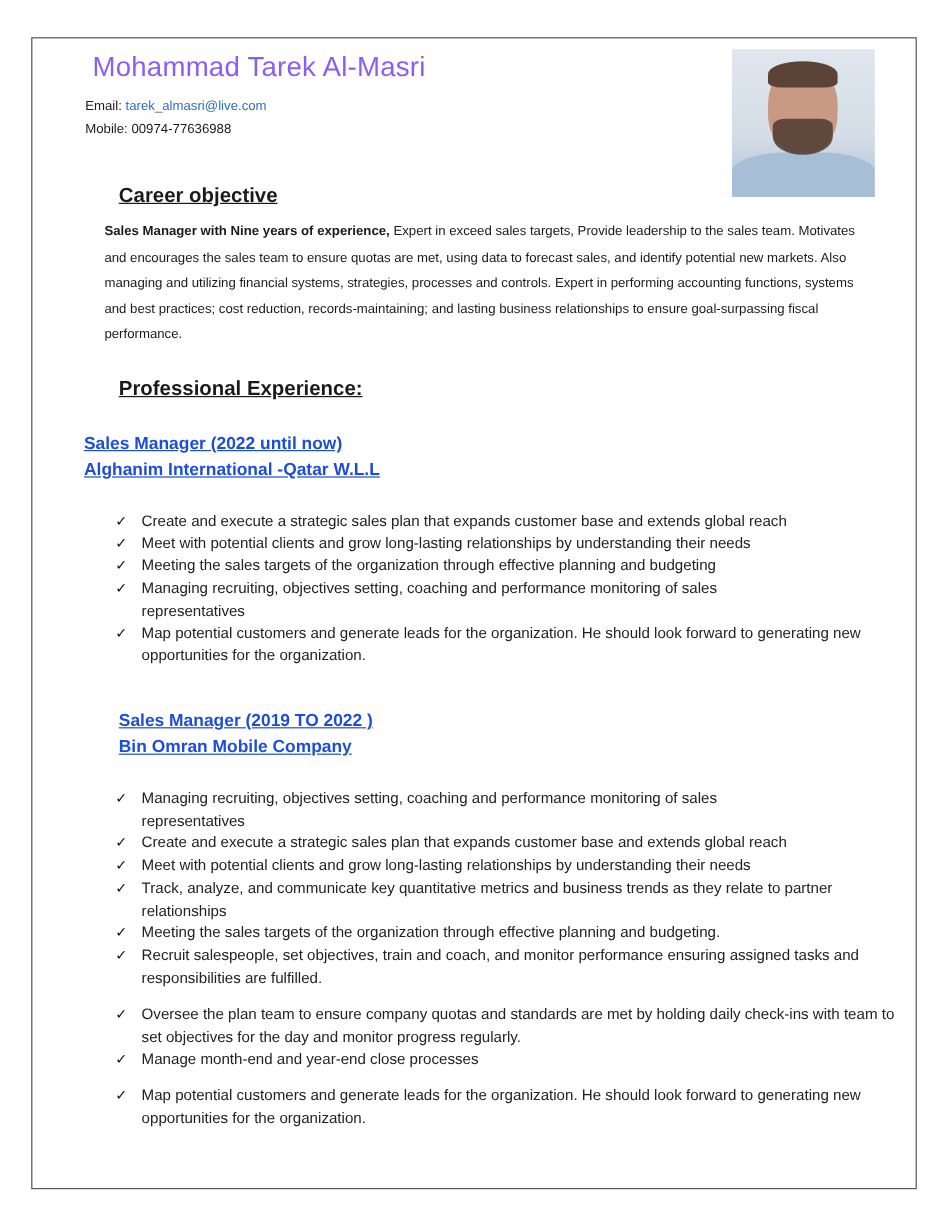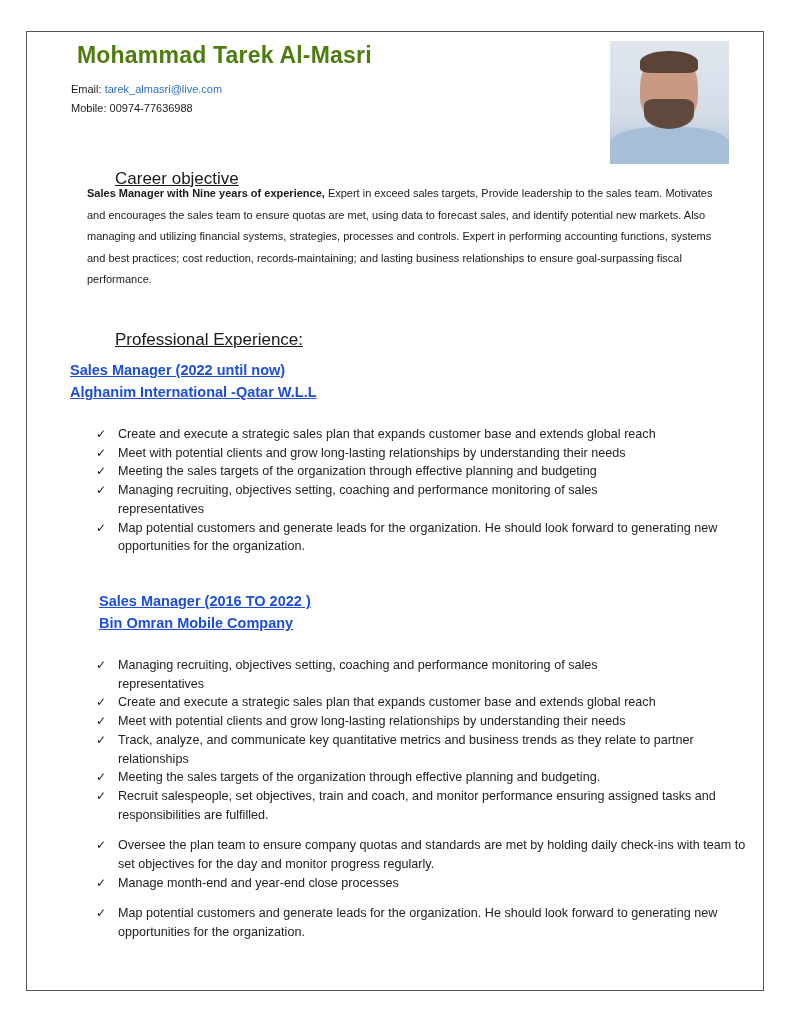--- a/index.html
+++ b/index.html
@@ -22,22 +22,22 @@
       width: 738px;
       height: 960px;
       border: 1px solid #555555;
       box-sizing: border-box;
     }
     .name {
       position: absolute;
       left: 77px;
       top: 42px;
       font-size: 23px;
-      font-weight: bold;
-      color: #4d7c0f;
+      font-weight: normal;
+      color: #8b5cf6;
       letter-spacing: 0.2px;
       margin: 0;
     }
     .contact {
       position: absolute;
       left: 71px;
       top: 80px;
       font-size: 11px;
       line-height: 19px;
       color: #1a1a1a;
@@ -88,24 +88,24 @@
       left: 0;
       top: 86px;
       width: 119px;
       height: 40px;
       border-radius: 40% 40% 0 0;
       background: #a7bfd6;
     }
     .section-title {
       position: absolute;
       font-size: 17px;
-      font-weight: normal;
+      font-weight: bold;
       text-decoration: underline;
       color: #1a1a1a;
-      margin: 16px;
+      margin: 0;
     }
     .objective {
       position: absolute;
       left: 87px;
       top: 183px;
       width: 640px;
       font-size: 11px;
       line-height: 21.5px;
       color: #1a1a1a;
     }
@@ -177,21 +177,21 @@
 
 <ul class="bullets" style="left:96px; top:425px; width:640px;">
   <li><span class="check">✓</span><span>Create and execute a strategic sales plan that expands customer base and extends global reach</span></li>
   <li><span class="check">✓</span><span>Meet with potential clients and grow long-lasting relationships by understanding their needs</span></li>
   <li><span class="check">✓</span><span>Meeting the sales targets of the organization through effective planning and budgeting</span></li>
   <li style="width:560px;"><span class="check">✓</span><span>Managing recruiting, objectives setting, coaching and performance monitoring of sales representatives</span></li>
   <li style="width:600px;"><span class="check">✓</span><span>Map potential customers and generate leads for the organization. He should look forward to generating new opportunities for the organization.</span></li>
 </ul>
 
 <div class="job-title" style="left:99px; top:590px;">
-  <div>Sales Manager (2016 TO 2022 )</div>
+  <div>Sales Manager (2019 TO 2022 )</div>
   <div>Bin Omran Mobile Company</div>
 </div>
 
 <ul class="bullets" style="left:96px; top:656px; width:662px;">
   <li style="width:560px;"><span class="check">✓</span><span>Managing recruiting, objectives setting, coaching and performance monitoring of sales representatives</span></li>
   <li><span class="check">✓</span><span>Create and execute a strategic sales plan that expands customer base and extends global reach</span></li>
   <li><span class="check">✓</span><span>Meet with potential clients and grow long-lasting relationships by understanding their needs</span></li>
   <li style="width:620px;"><span class="check">✓</span><span>Track, analyze, and communicate key quantitative metrics and business trends as they relate to partner relationships</span></li>
   <li><span class="check">✓</span><span>Meeting the sales targets of the organization through effective planning and budgeting.</span></li>
   <li><span class="check">✓</span><span>Recruit salespeople, set objectives, train and coach, and monitor performance ensuring assigned tasks and responsibilities are fulfilled.</span></li>

